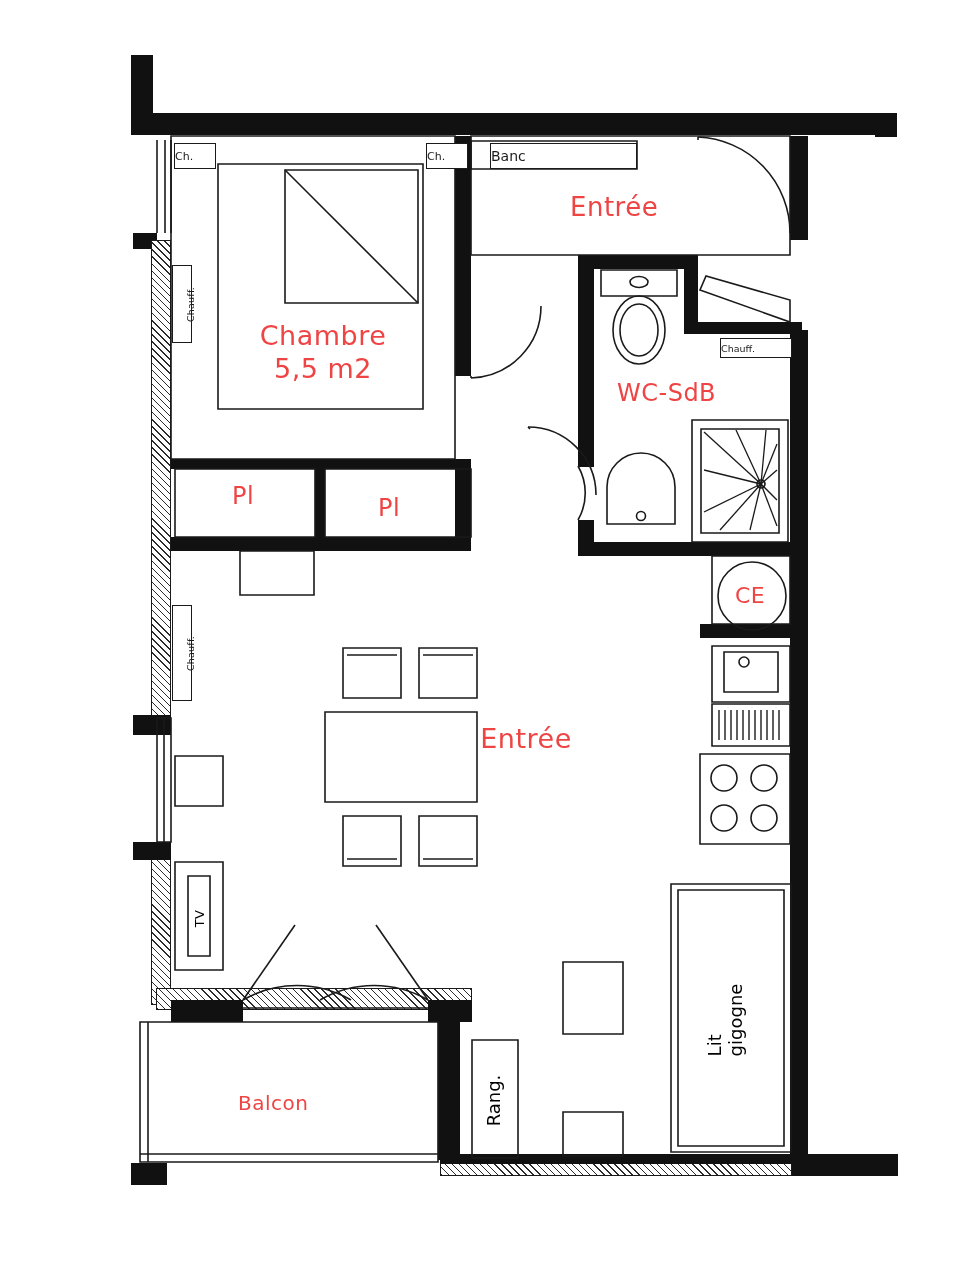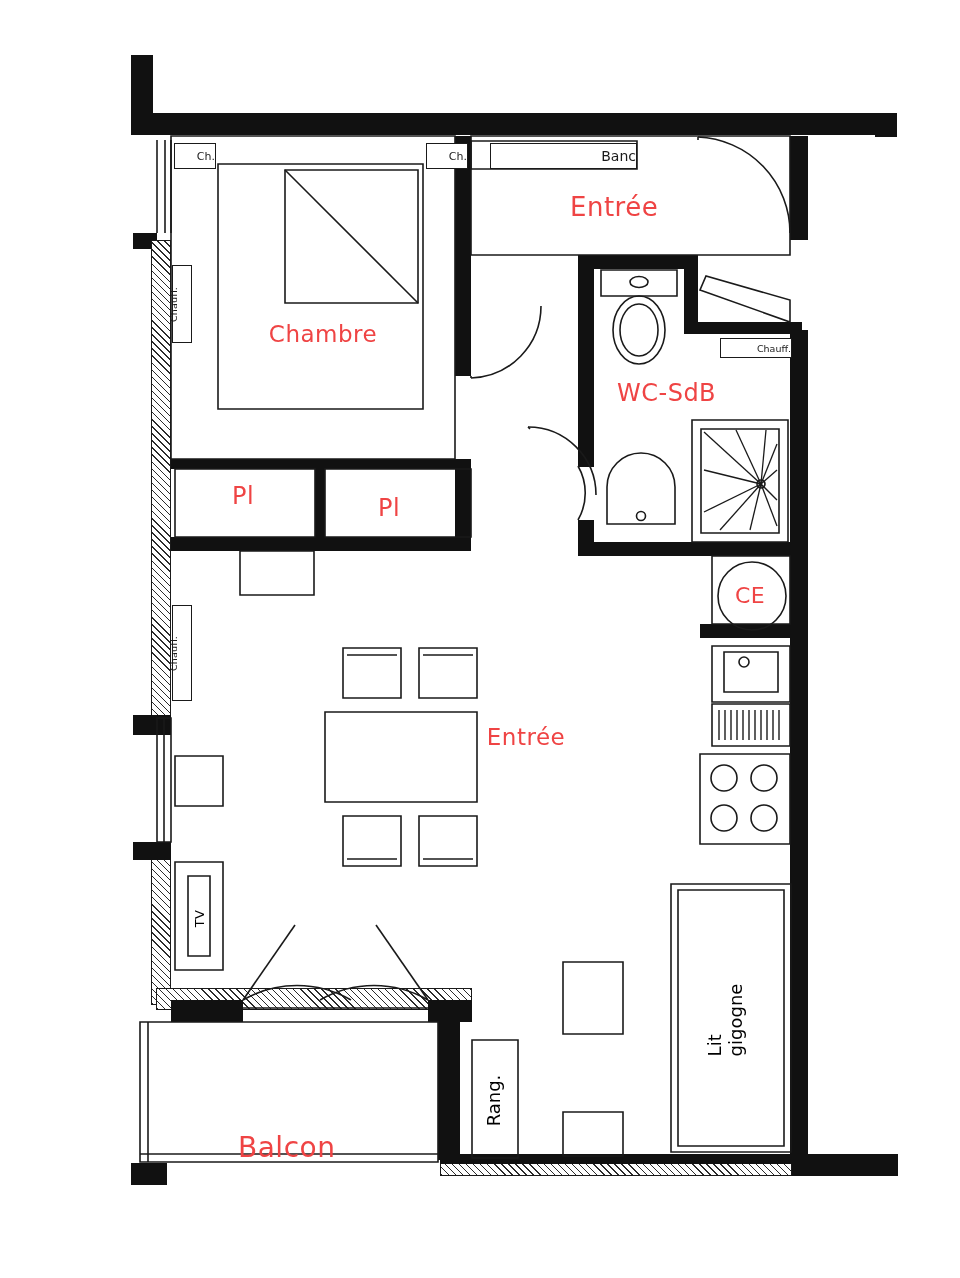--- a/index.html
+++ b/index.html
@@ -35,21 +35,21 @@
       rgba(0,0,0,0) 5px
     );
   }
   .label {
     position: absolute;
     color: #ef4444;
     white-space: nowrap;
     letter-spacing: 0.5px;
   }
   .room-label {
-    font-size: 23px;
+    font-size: 27px;
     line-height: 1.22;
     text-align: center;
   }
   .room-label .area {
     display: block;
   }
   .small-label {
     font-size: 13px;
     letter-spacing: 0.4px;
   }
@@ -65,21 +65,21 @@
     transform-origin: center center;
   }
   .box-label {
     position: absolute;
     box-sizing: border-box;
     border: 1.5px solid #1a1a1a;
     background: #ffffff;
     color: #1b1b1b;
     display: flex;
     align-items: center;
-    justify-content: flex-end;
+    justify-content: flex-start;
     font-size: 11px;
   }
   svg.overlay {
     position: absolute;
     left: 0;
     top: 0;
     width: 960px;
     height: 1278px;
     overflow: visible;
   }
@@ -270,35 +270,36 @@
 
   <div class="box-label" style="left:172px; top:265px; width:20px; height:78px;">
     <span class="vert tiny-label">Chauff.</span>
   </div>
   <div class="box-label" style="left:172px; top:605px; width:20px; height:96px;">
     <span class="vert tiny-label">Chauff.</span>
   </div>
 
   <div class="label room-label" style="left:243px; top:320px; width:160px;">
     <span>Chambre</span>
+    <span class="area">5,5 m2</span>
   </div>
 
   <div class="label room-label" style="left:446px; top:723px; width:160px;">
     <span>Entrée</span>
   </div>
 
   <div class="label" style="left:570px; top:192px; font-size:26px;">
     <span>Entrée</span>
   </div>
 
   <div class="label" style="left:617px; top:379px; font-size:24px;">
     <span>WC-SdB</span>
   </div>
 
-  <div class="label" style="left:238px; top:1091px; font-size:28px;margin-top:40px;">
+  <div class="label" style="left:238px; top:1091px; font-size:20px;">
     <span>Balcon</span>
   </div>
 
   <div class="label" style="left:232px; top:482px; font-size:24px;">
     <span>Pl</span>
   </div>
   <div class="label" style="left:378px; top:494px; font-size:24px;">
     <span>Pl</span>
   </div>
 

